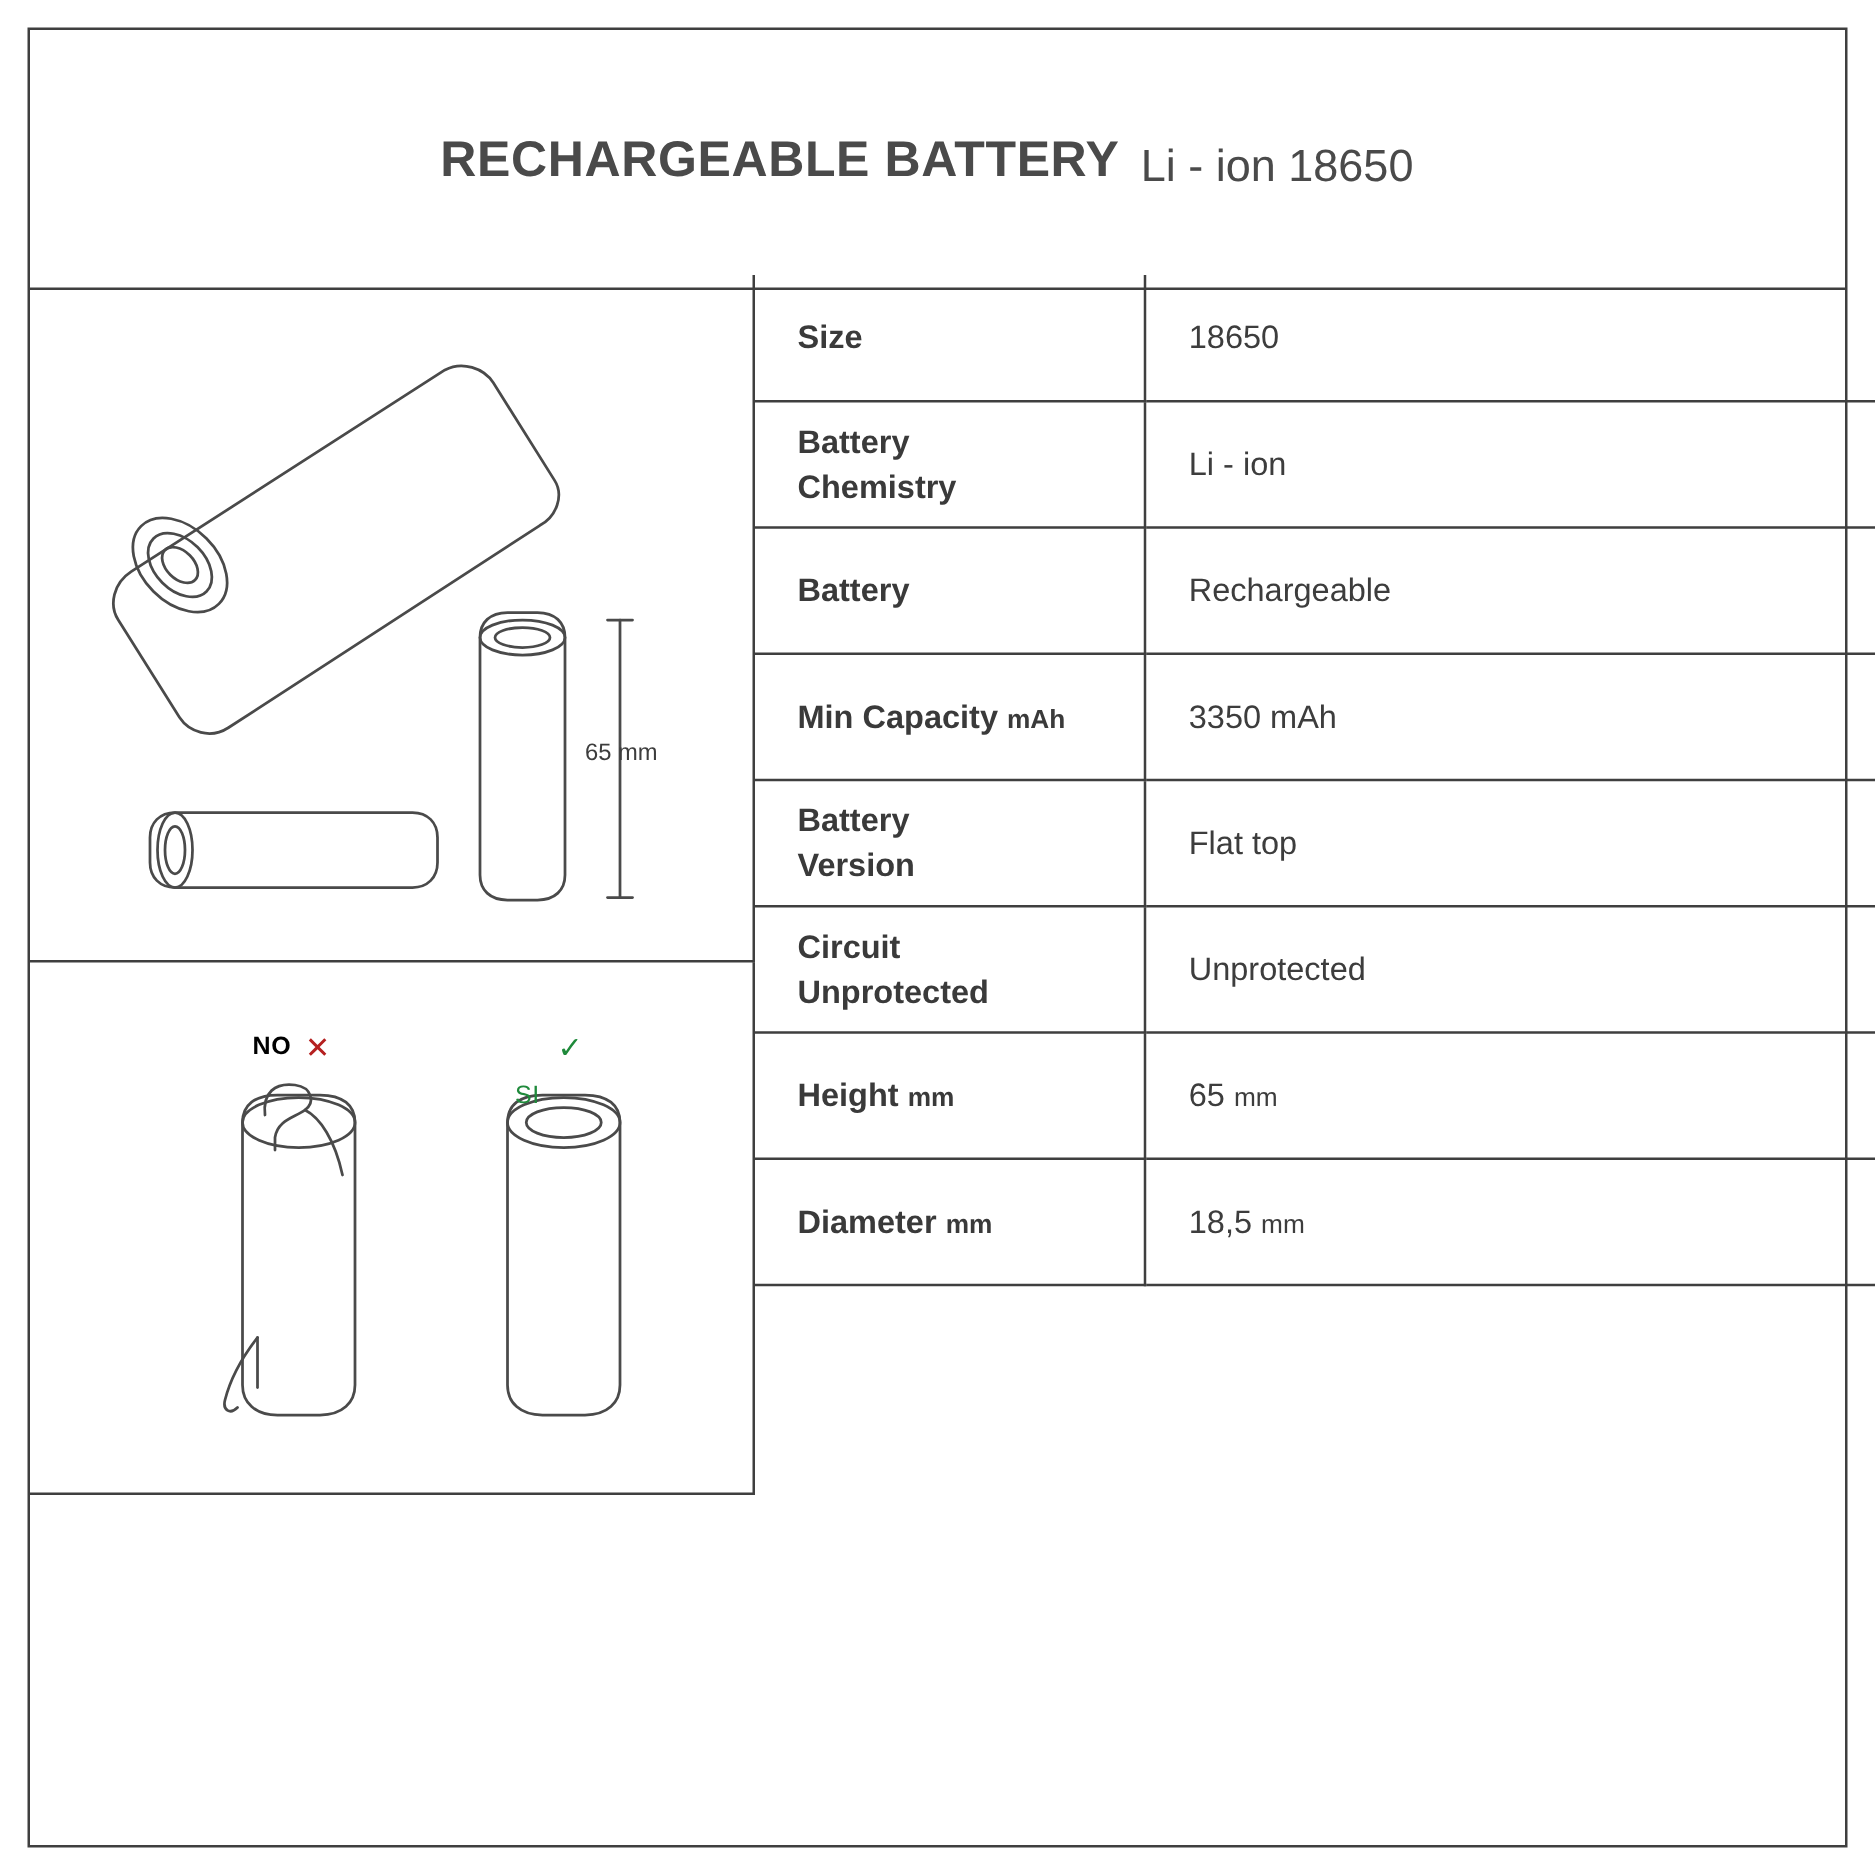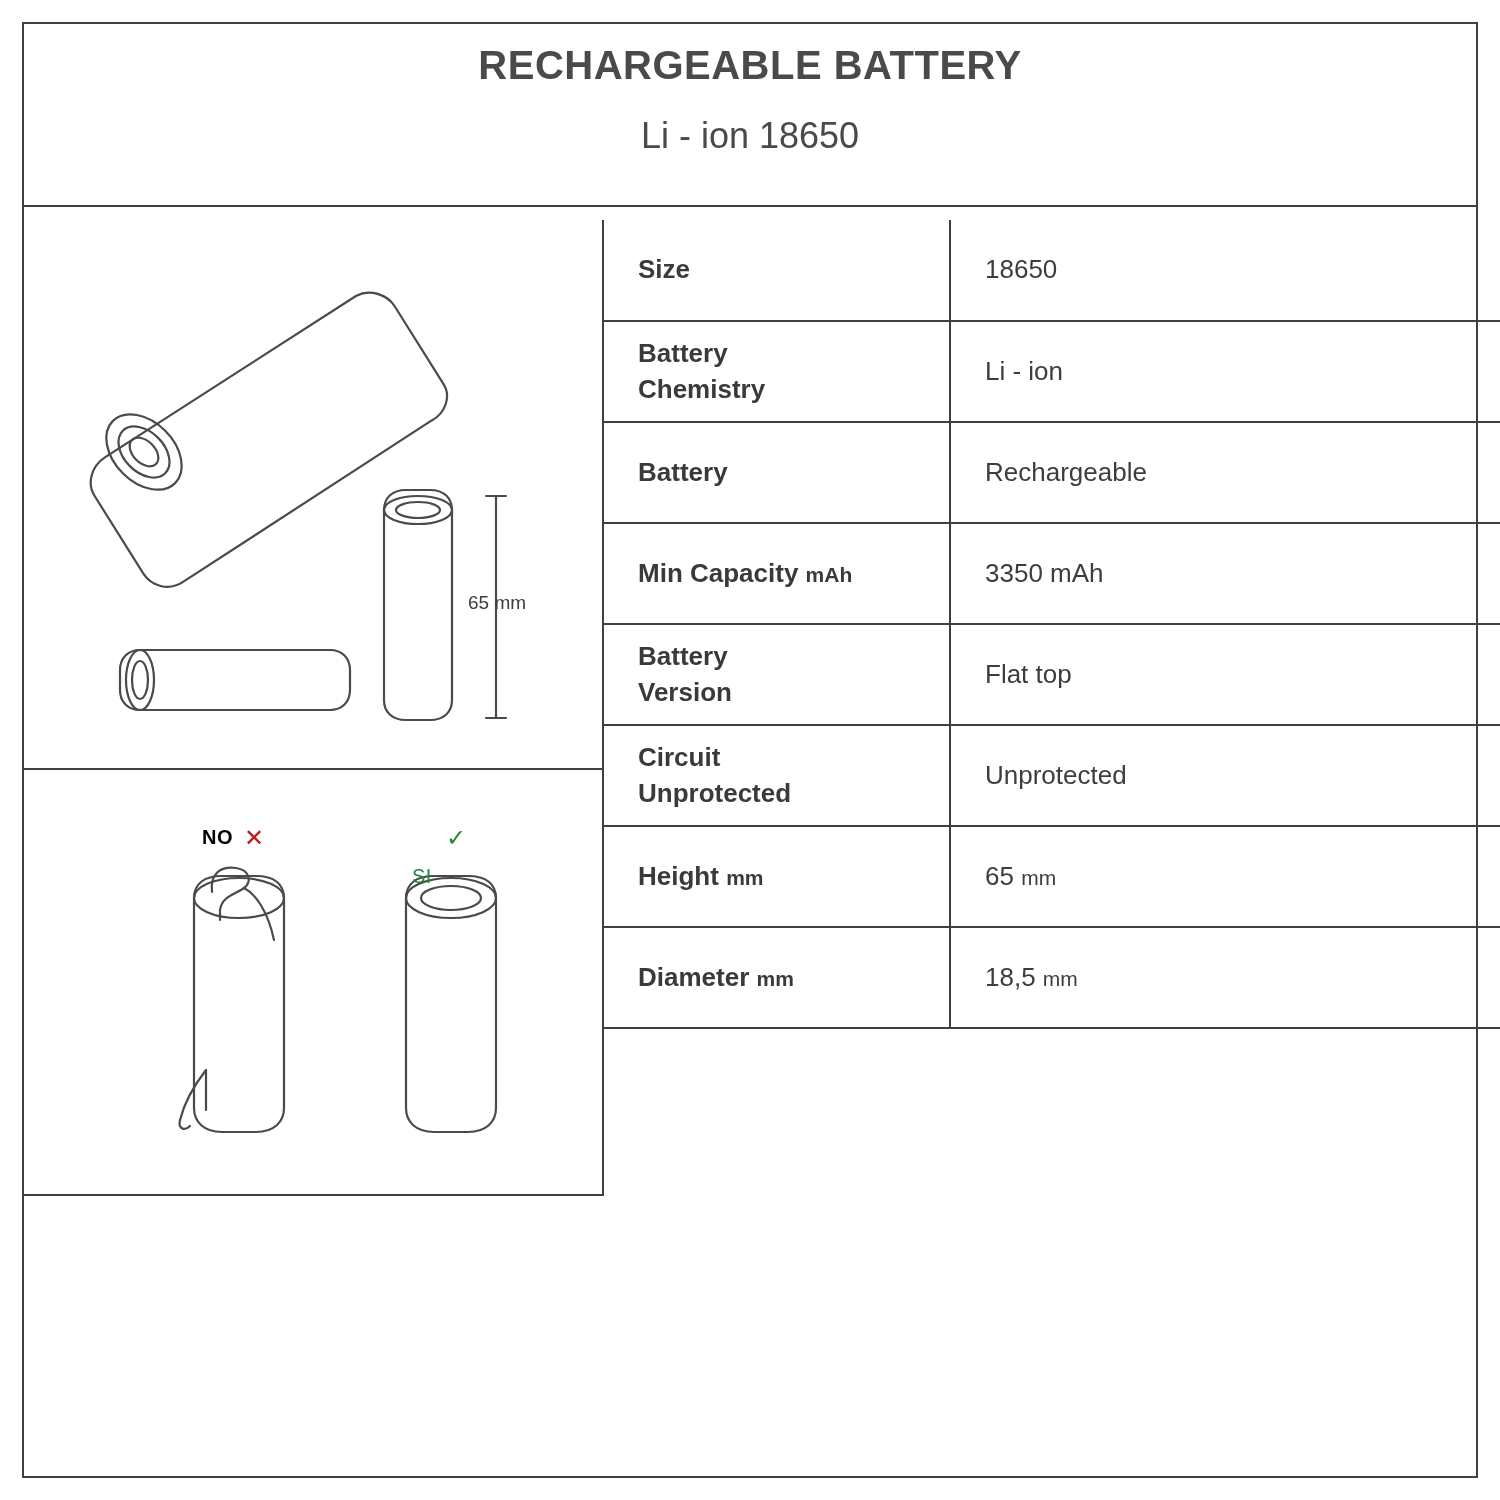--- a/index.html
+++ b/index.html
@@ -26,27 +26,27 @@
     width: 1456px;
     height: 1456px;
     border: 2px solid #3f3f3f;
     box-sizing: border-box;
   }
 
   
   .header {
     position: absolute;
     left: 24px;
-    top: 11px;
+    top: 36px;
     width: 1452px;
     height: 196px;
     box-sizing: border-box;
     border-bottom: 2px solid #3f3f3f;
     display: flex;
-    flex-direction: column;
+    flex-direction: row;
     align-items: center;
     justify-content: center;
   }
   .title {
     font-size: 40px;
     font-weight: bold;
     letter-spacing: 0.5px;
     color: #4a4a4a;
     margin: 0 0 10px 0;
     text-align: center;
@@ -149,21 +149,21 @@
   .spec-table tr {
     height: 101px;
   }
   .spec-table td {
     border-bottom: 2px solid #3f3f3f;
     padding: 0 34px;
     vertical-align: middle;
     box-sizing: border-box;
   }
   .spec-table td.key {
-    width: 346px;
+    width: 312px;
     font-size: 26px;
     font-weight: bold;
     color: #3a3a3a;
     border-right: 2px solid #3f3f3f;
     line-height: 1.35;
   }
   .spec-table td.val {
     width: 618px;
     font-size: 26px;
     font-weight: normal;

